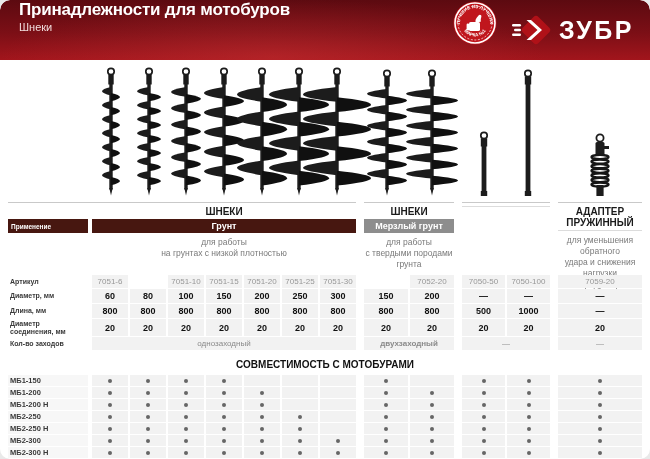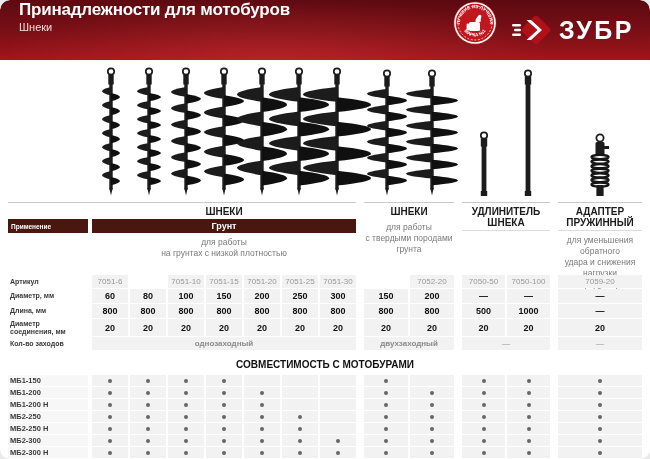--- a/index.html
+++ b/index.html
@@ -339,28 +339,27 @@
           <div class="app-cell">Применение</div>
           <div class="bar-gap"></div>
           <div class="app-bar">Грунт</div>
         </div>
         <div class="sec-desc">для работы
 на грунтах с низкой плотностью</div>
       </div>
       <div class="g-gap"></div>
       <div class="sec sec2" style="width: 90px;">
         <div class="sec-title">ШНЕКИ</div>
+        <div class="badge-gray">Мерзлый грунт</div>
         <div class="sec-desc">для работы
 с твердыми породами
 грунта</div>
       </div>
       <div class="g-gap"></div>
       <div class="sec sec3" style="width: 88px;">
-        <div class="sec-title">УДЛИНИТЕЛЬ
-ШНЕКА</div>
         <div class="sec-hr"></div>
       </div>
       <div class="g-gap"></div>
       <div class="sec sec4" style="width: 84px;">
         <div class="sec-title">АДАПТЕР
 ПРУЖИННЫЙ</div>
         <div class="sec-hr"></div>
         <div class="sec-desc">для уменьшения обратного
 удара и снижения нагрузки
 на редуктор и сцепление</div>
@@ -473,21 +472,21 @@
         <div class="ggap"></div>
         <div class="cell t-value" style="width: 43px;">20</div>
         <div class="cgap"></div>
         <div class="cell t-value" style="width: 43px;">20</div>
         <div class="ggap"></div>
         <div class="cell t-value" style="width: 84px;">20</div>
       </div>
       <div class="trow" style="height: 13px;">
         <div class="lab">Кол-во заходов</div>
         <div class="lab-gap"></div>
-        <div class="cell t-pitch" style="width: 264px; font-weight: bold;">однозаходный</div>
+        <div class="cell t-pitch" style="width: 264px;">однозаходный</div>
         <div class="ggap"></div>
         <div class="cell t-pitch" style="width: 90px; font-weight: bold;">двухзаходный</div>
         <div class="ggap"></div>
         <div class="cell t-pitch" style="width: 88px;">—</div>
         <div class="ggap"></div>
         <div class="cell t-pitch" style="width: 84px;">—</div>
       </div>
     </div>
 
   <div class="compat-title">СОВМЕСТИМОСТЬ С МОТОБУРАМИ</div>

